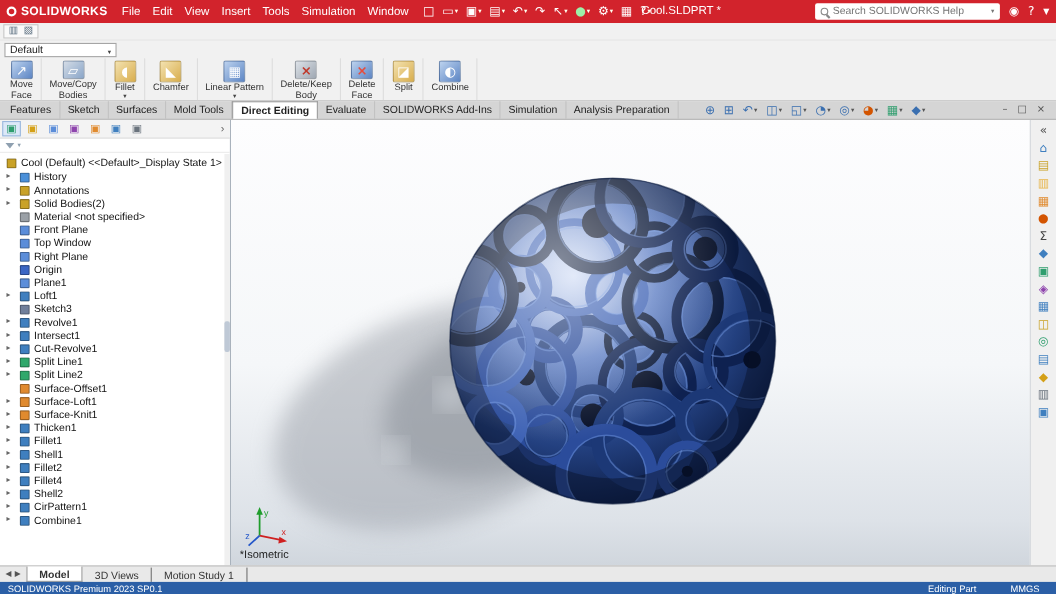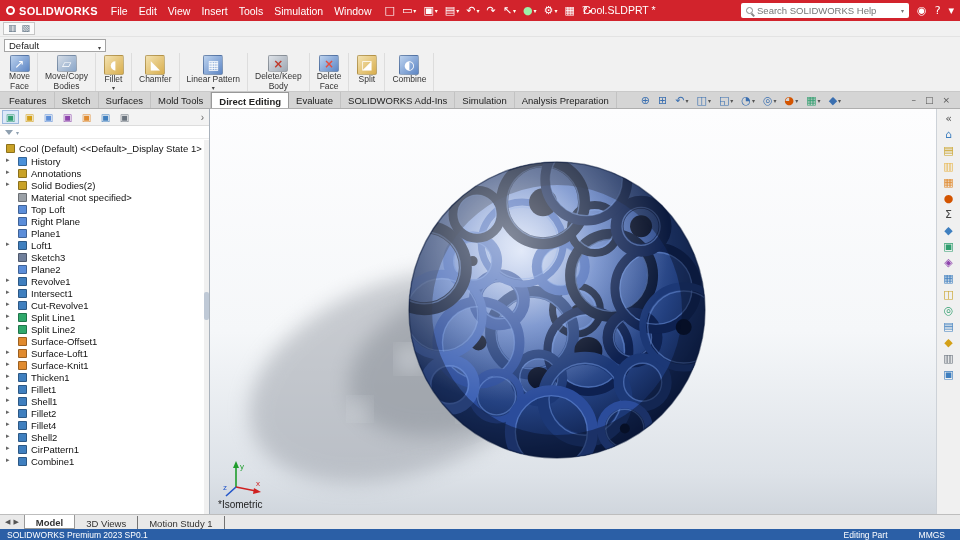--- a/index.html
+++ b/index.html
@@ -357,42 +357,46 @@
             <span class="arr">▸</span>
             <span class="tico" style="background: rgb(201, 162, 39);"></span>
             <span>Solid Bodies(2)</span>
           </div>
           <div class="trow">
             <span class="tico" style="background: rgb(154, 160, 166);"></span>
             <span>Material &lt;not specified&gt;</span>
           </div>
           <div class="trow">
             <span class="tico" style="background: rgb(91, 141, 217);"></span>
-            <span>Top Loft</span>
+            <span>Front Plane</span>
+          </div>
+          <div class="trow">
+            <span class="tico" style="background: rgb(91, 141, 217);"></span>
+            <span>Top Window</span>
           </div>
           <div class="trow">
             <span class="tico" style="background: rgb(91, 141, 217);"></span>
             <span>Right Plane</span>
           </div>
           <div class="trow">
+            <span class="tico" style="background: rgb(59, 102, 196);"></span>
+            <span>Origin</span>
+          </div>
+          <div class="trow">
             <span class="tico" style="background: rgb(91, 141, 217);"></span>
             <span>Plane1</span>
           </div>
           <div class="trow">
             <span class="arr">▸</span>
             <span class="tico" style="background: rgb(63, 127, 191);"></span>
             <span>Loft1</span>
           </div>
           <div class="trow">
             <span class="tico" style="background: rgb(112, 127, 155);"></span>
             <span>Sketch3</span>
-          </div>
-          <div class="trow">
-            <span class="tico" style="background: rgb(91, 141, 217);"></span>
-            <span>Plane2</span>
           </div>
           <div class="trow">
             <span class="arr">▸</span>
             <span class="tico" style="background: rgb(63, 127, 191);"></span>
             <span>Revolve1</span>
           </div>
           <div class="trow">
             <span class="arr">▸</span>
             <span class="tico" style="background: rgb(63, 127, 191);"></span>
             <span>Intersect1</span>

